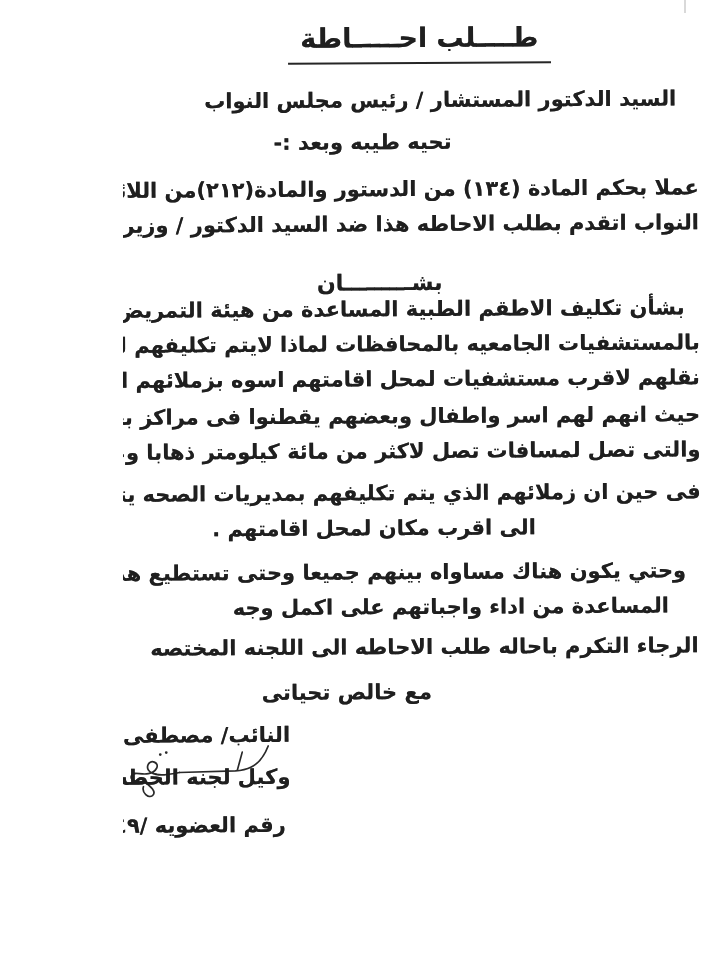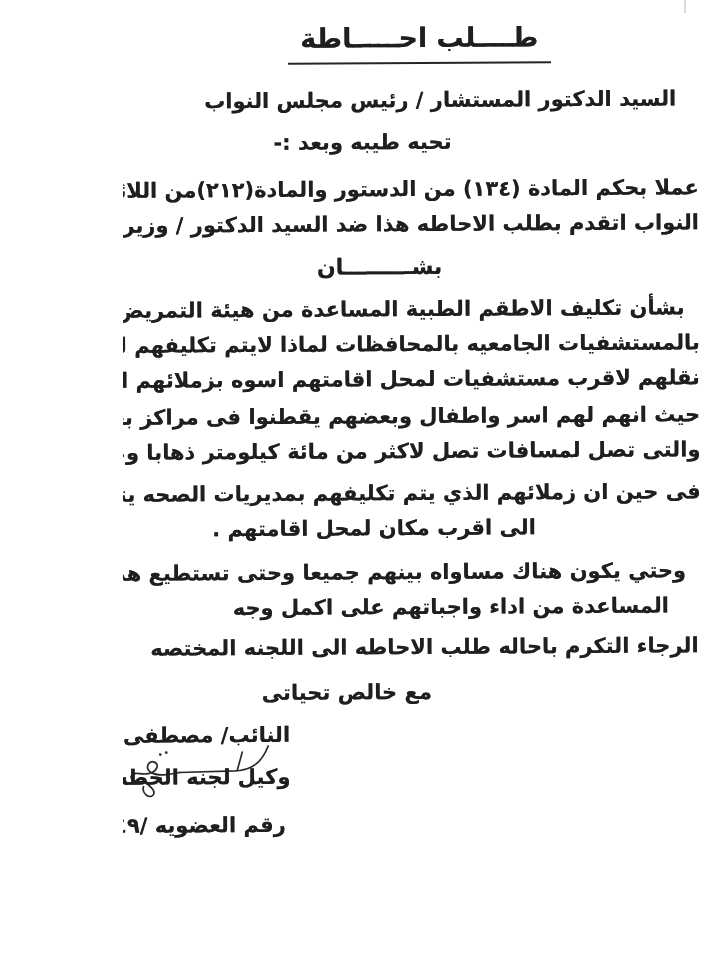--- a/index.html
+++ b/index.html
@@ -52,21 +52,21 @@
     left: 34px;
     font-size: 21px;
     text-align: right;
   }
   .para .bline {
     line-height: 35px;
     white-space: nowrap;
     text-shadow: 0 0 0.5px rgba(20,20,20,0.65);
   }
   .p-intro { top: 172px; }
-  .subject { top: 254px; right: 277px; font-size: 22px; }
+  .subject { top: 270px; right: 277px; font-size: 22px; }
   .p-2 { top: 292px; }
   .p-3 { top: 399px; }
   .p-4 { top: 476px; }
   .p-5 { top: 555px; }
   .ind15 { padding-right: 15px; }
   .lcenter { text-align: center; }
   .lcenter-sm { text-align: center; padding-left: 42px; }
   .ind-right-165 { padding-right: 165px; }
   .referral { top: 635px; right: 23px; }
   .closing  { top: 680px; right: 290px; }

